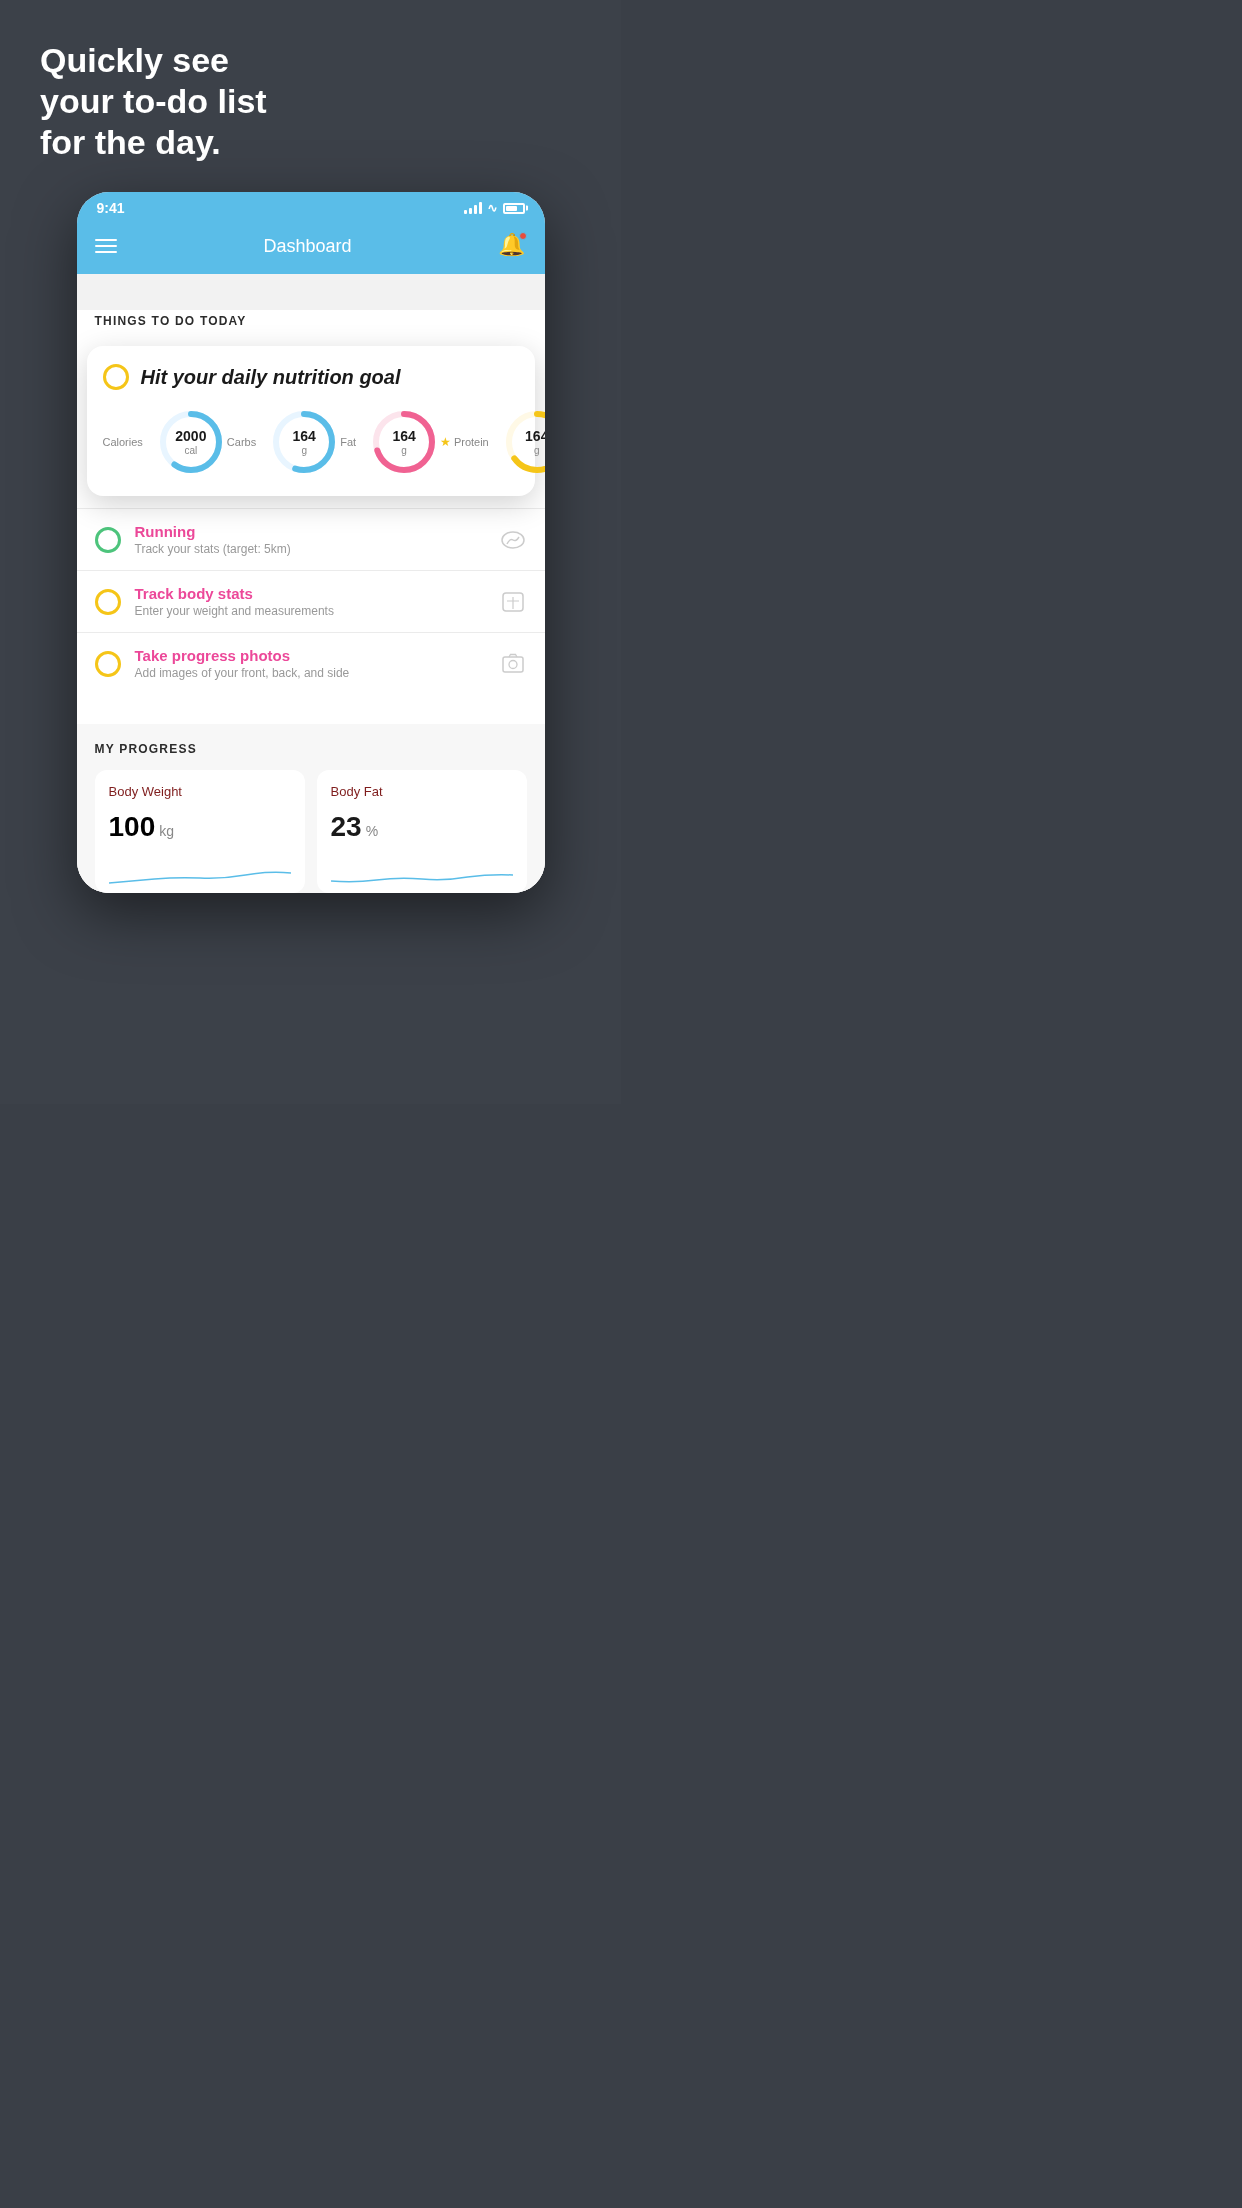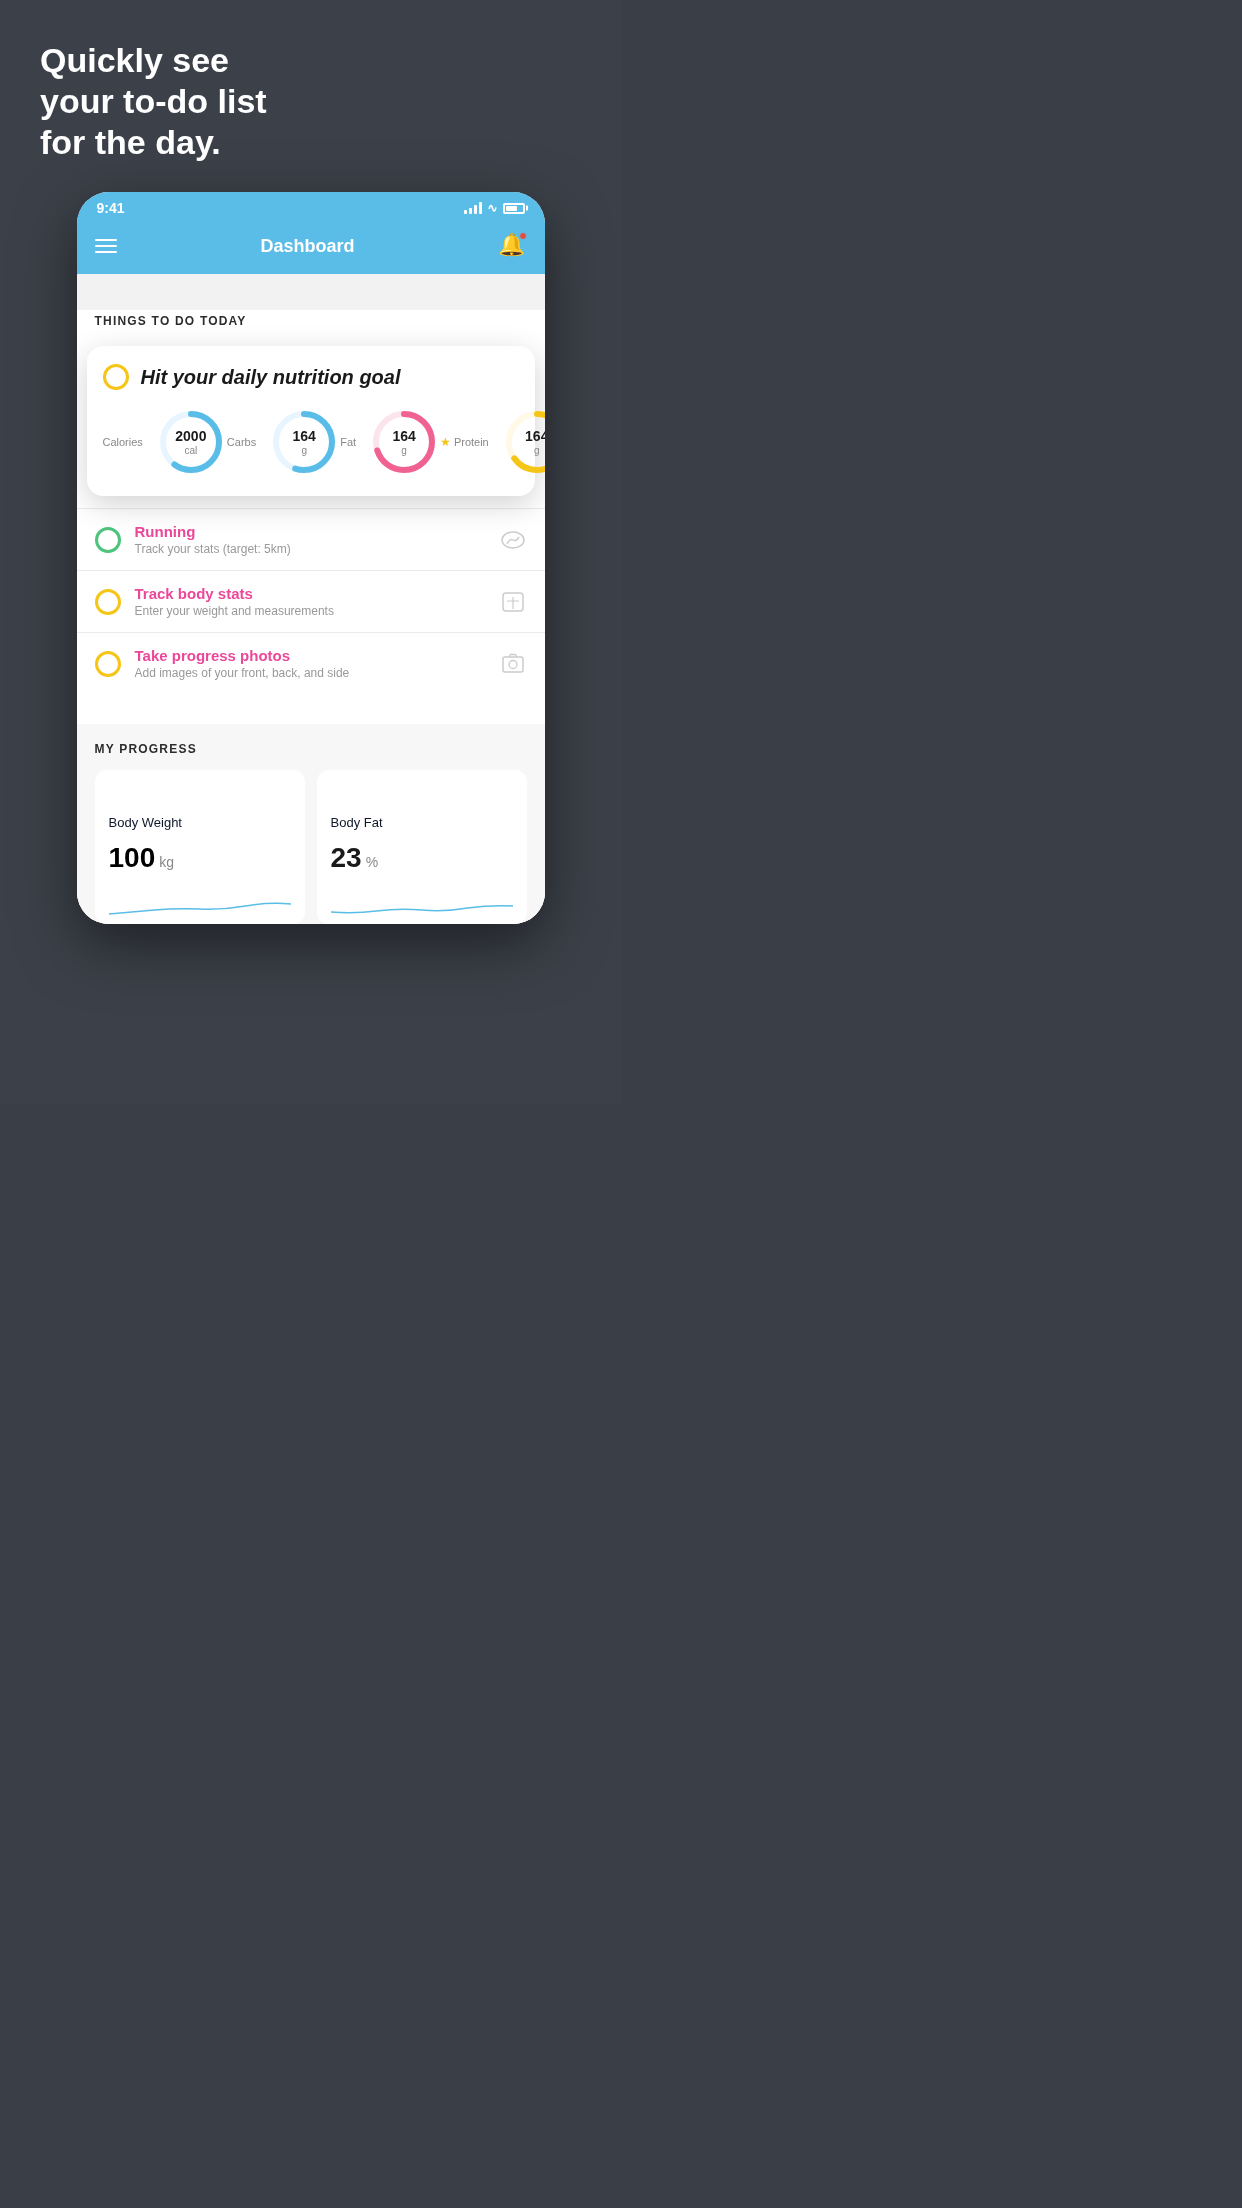--- a/index.html
+++ b/index.html
@@ -128,21 +128,21 @@
     .hamburger-icon span {
       display: block;
       width: 22px;
       height: 2px;
       background: white;
       border-radius: 1px;
     }
     .header-title {
       color: white;
       font-size: 18px;
-      font-weight: 700;
+      font-weight: 400;
     }
     .bell-icon-wrap {
       position: relative;
       width: 28px;
       height: 28px;
     }
     .bell-icon-wrap .bell {
       font-size: 22px;
       color: white;
     }
@@ -318,24 +318,23 @@
     }
     .progress-card {
       flex: 1;
       background: white;
       border-radius: 12px;
       padding: 14px 14px 0 14px;
       overflow: hidden;
     }
     .progress-card-title {
       font-size: 13px;
-      color: #0f172a;
+      color: #7f1d1d;
       font-weight: 500;
       margin-bottom: 12px;
-      margin-top: 31px;
     }
     .progress-card-value {
       font-size: 28px;
       font-weight: 700;
       color: #1a1a1a;
       display: flex;
       align-items: baseline;
       gap: 4px;
       margin-bottom: 10px;
     }

